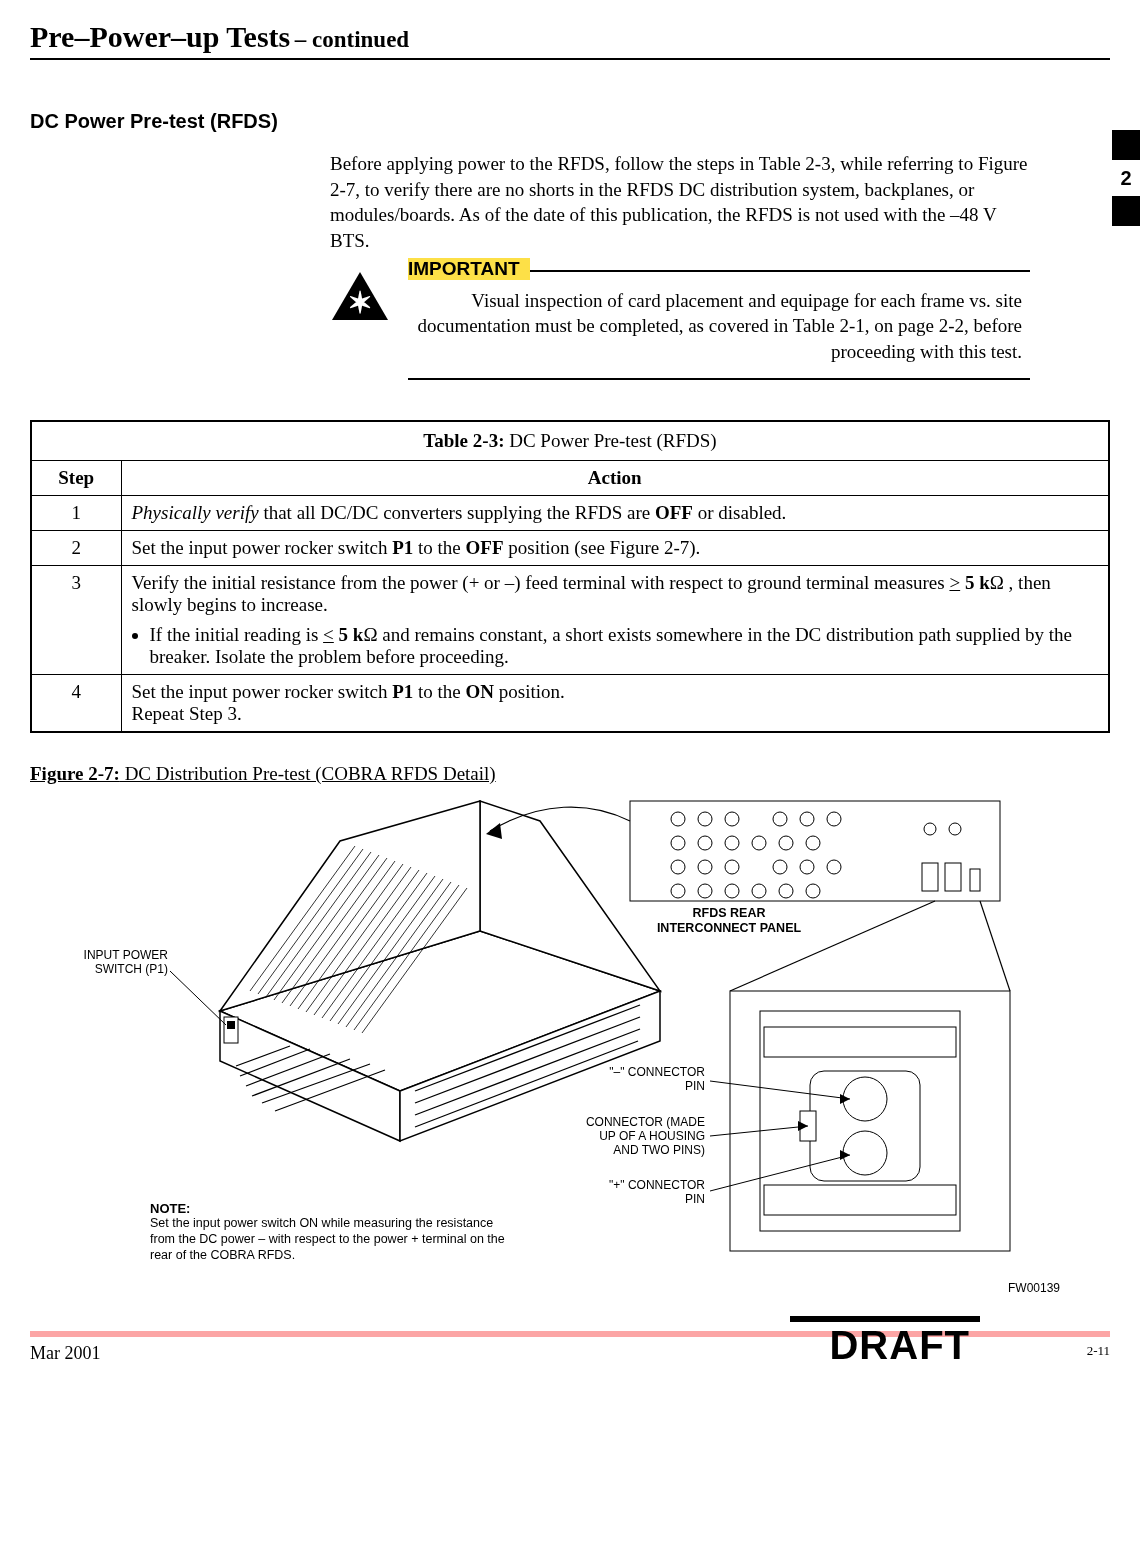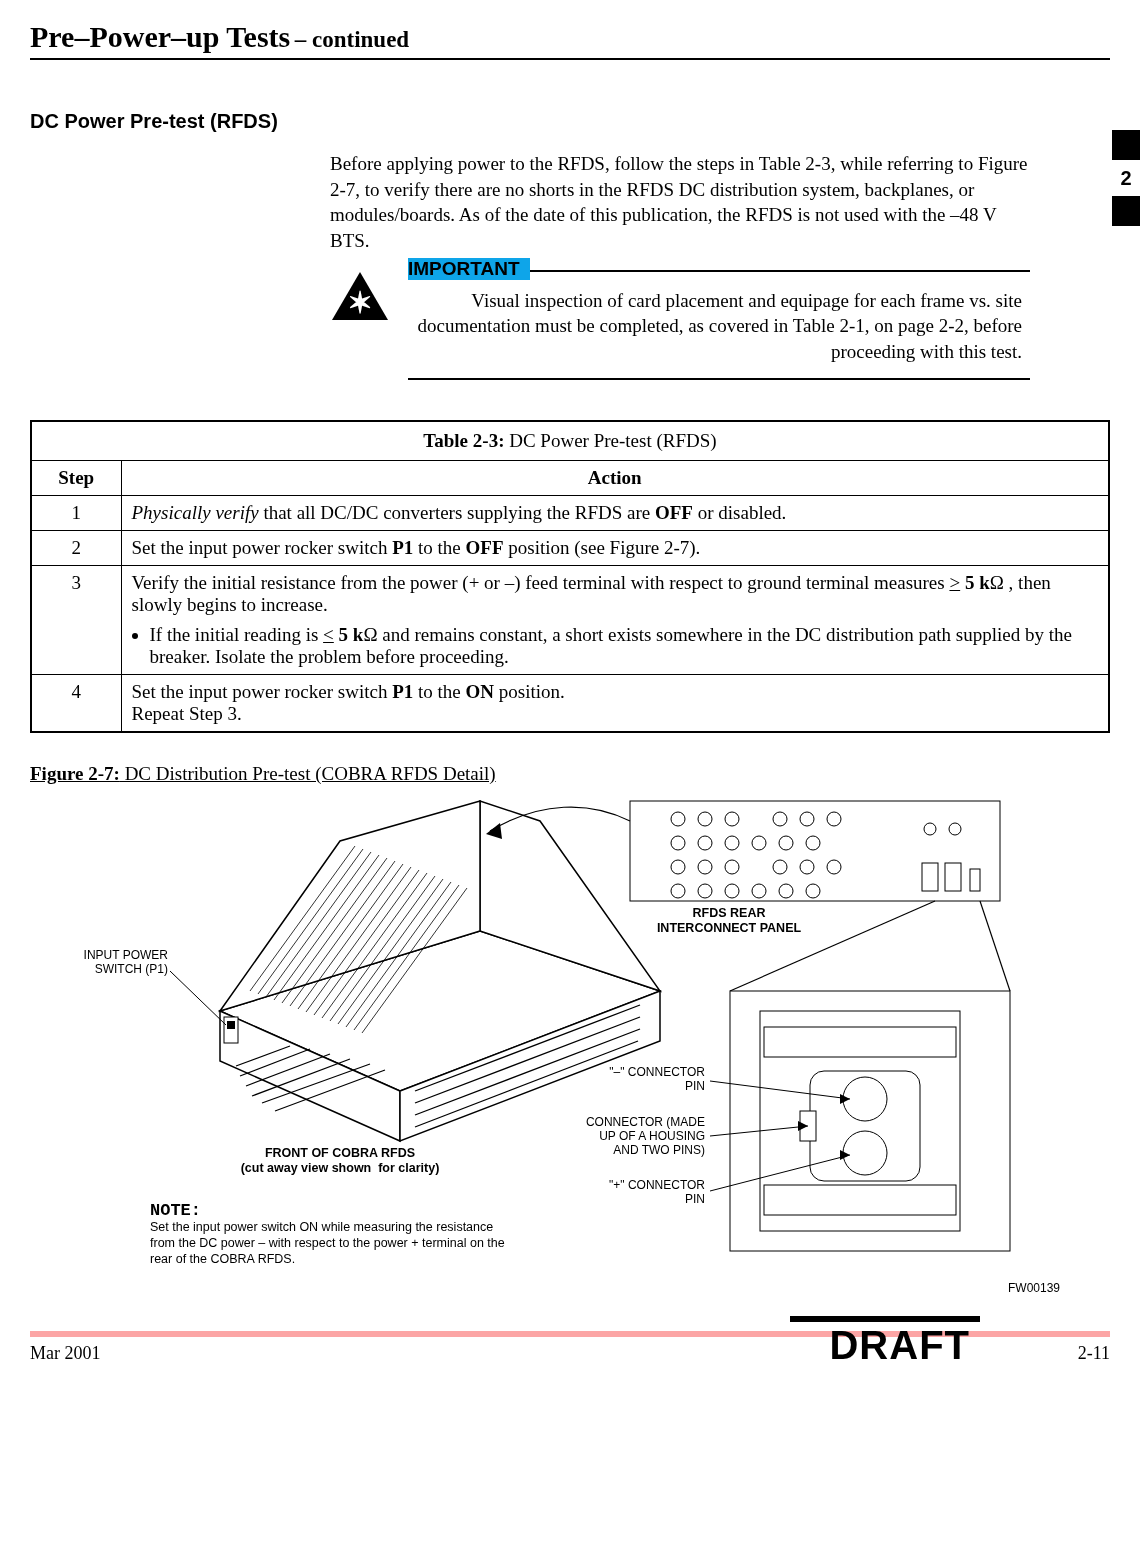--- a/index.html
+++ b/index.html
@@ -28,50 +28,50 @@
 
   h2.section { font-family: Arial, Helvetica, sans-serif; font-size: 20px; font-weight: bold; margin-bottom: 18px; }
 
   .body-col { margin-left: 300px; width: 700px; }
   .body-col p { line-height: 1.35; margin-bottom: 16px; font-size:19px; }
 
   .important-box { display:flex; gap:18px; margin-top:10px; }
   .star-tri { width:60px; height:52px; position:relative; flex:0 0 60px; }
   .star-tri svg { display:block; }
   .important-content { border-top:2px solid #000; border-bottom:2px solid #000; padding:10px 8px 14px 0; position:relative; }
-  .important-label { position:relative; top:-24px; background:#0ea5e9; display:inline-block; padding:0 10px 0 0; font-family:Arial; font-weight:bold; font-size:19px; }
+  .important-label { position:relative; top:-24px; background:#fde047; display:inline-block; padding:0 10px 0 0; font-family:Arial; font-weight:bold; font-size:19px; }
   .important-text { margin-top:-16px; line-height:1.35; font-size:19px;text-align:right;}
 
   table.proc { border-collapse: collapse; width: 100%; margin-top: 40px; border:2px solid #000; }
   table.proc th, table.proc td { border:1px solid #000; padding:6px 10px; vertical-align:top; font-size:19px; }
   table.proc .cap { text-align:center; font-weight:normal; padding:8px; }
   table.proc .cap b { font-weight:bold; }
   table.proc th.colh { text-align:center; font-weight:bold; }
   table.proc td.step { text-align:center; width:90px; }
   table.proc td ul { margin:8px 0 0 18px; }
   table.proc td li { margin-bottom:0; }
 
   .fig-caption { margin-top:30px; font-size:19px;text-decoration:underline; }
   .fig-caption b { font-weight:bold; }
 
   .figure-area { position:relative; width:100%; height:520px; margin-top:6px; }
 
   
   .lbl { font-family: Arial, Helvetica, sans-serif; font-size: 12px; line-height:1.15; }
   .lblb { font-family: Arial, Helvetica, sans-serif; font-size: 12.5px; font-weight:bold; line-height:1.2; text-align:center;}
-  .note-head { font-family: Liberation Mono, monospace; font-weight:bold; font-size:17px;}
+  .note-head { font-family: Liberation Sans, sans-serif; font-weight:bold; font-size:13px;}
   .note-body { font-family: Arial; font-size:12.5px; line-height:1.25; }
 
   .fwid { font-family: Arial; font-size:12px; position:absolute; right:50px; bottom:16px;text-align:center; }
 
   footer.page-foot { border-top:6px solid #fca5a5; margin-top:20px; display:flex; justify-content:space-between; align-items:flex-start; padding-top:6px; }
   footer .date { font-size:18px; }
   footer .center { text-align:center; font-family:Arial; font-weight:bold; font-size:18px; flex:1; }
   footer .center .tm { font-size:10px; vertical-align:super; font-weight:normal;}
-  footer .pnum { font-size:18px; }
+  footer .pnum { font-size:13px; }
 
   .draft { position:absolute; right:140px; bottom:-4px; font-family:Arial; font-weight:bold; font-size:40px; letter-spacing:1px;}
   .draft-rule { position:absolute; right:130px; bottom:42px; width:190px; height:6px; background:#000;}
 
   .callout-line { stroke:#000; stroke-width:1; fill:none; }
   .arrowhead { fill:#000; }
   .zoom-line { stroke:#000; stroke-width:1.2; fill:none;}
   .dots circle { fill:none; stroke:#000; stroke-width:1;}
   .detail-rect { fill:#fff; stroke:#000; stroke-width:1;}
 
@@ -262,22 +262,20 @@
     <polygon points="778,335 768,330 768,340" class="arrowhead"></polygon>
     <line x1="680" y1="400" x2="820" y2="364" class="callout-line"></line>
     <polygon points="820,364 810,359 810,369" class="arrowhead"></polygon>
 
     <line x1="140" y1="180" x2="196" y2="234" class="callout-line"></line>
   </svg>
 
   <div class="lbl" style="position:absolute; left:48px; top:158px; text-align:right; width:90px; white-space:pre;">INPUT POWER
 SWITCH (P1)</div>
 
-  <div class="lblb" style="position:absolute; left:180px; top:355px; width:260px; white-space:pre;">FRONT OF COBRA RFDS
-(cut away view shown  for clarity)</div>
 
   <div style="position:absolute; left:120px; top:410px; width:370px;">
     <div class="note-head">NOTE:</div>
     <div class="note-body">Set the input power switch ON while measuring the resistance from the DC power –  with respect to the power + terminal on the rear of the COBRA RFDS.</div>
   </div>
 
   <div class="lblb" style="position:absolute; left:584px; top:115px; width:230px; white-space:pre;">RFDS REAR
 INTERCONNECT PANEL</div>
 
   <div class="lbl" style="position:absolute; left:555px; top:275px; width:120px; text-align:right; white-space:pre;">"–" CONNECTOR

